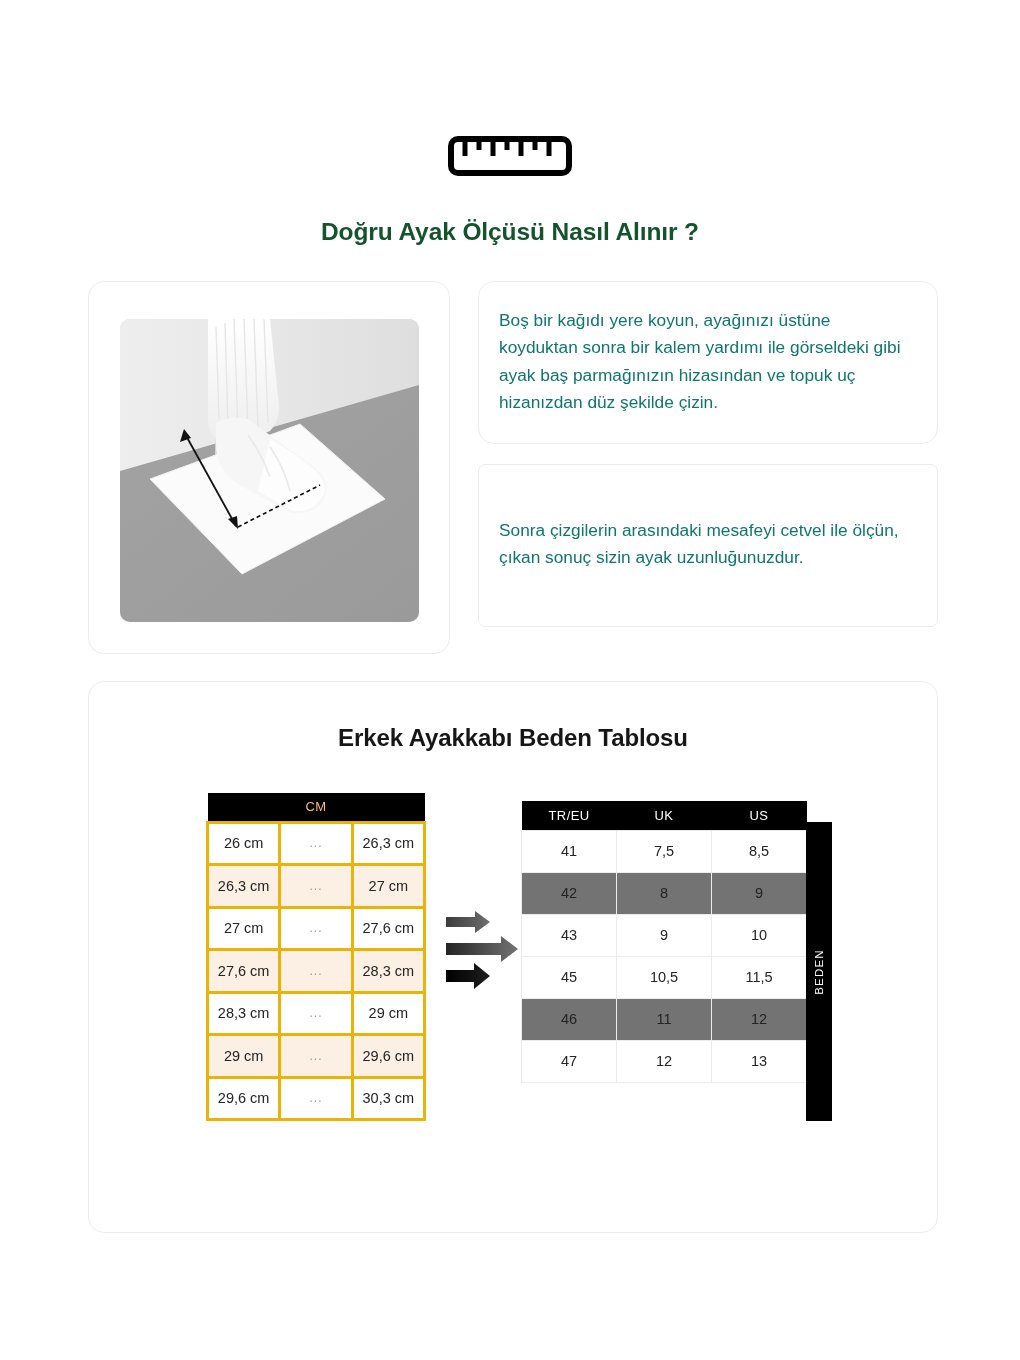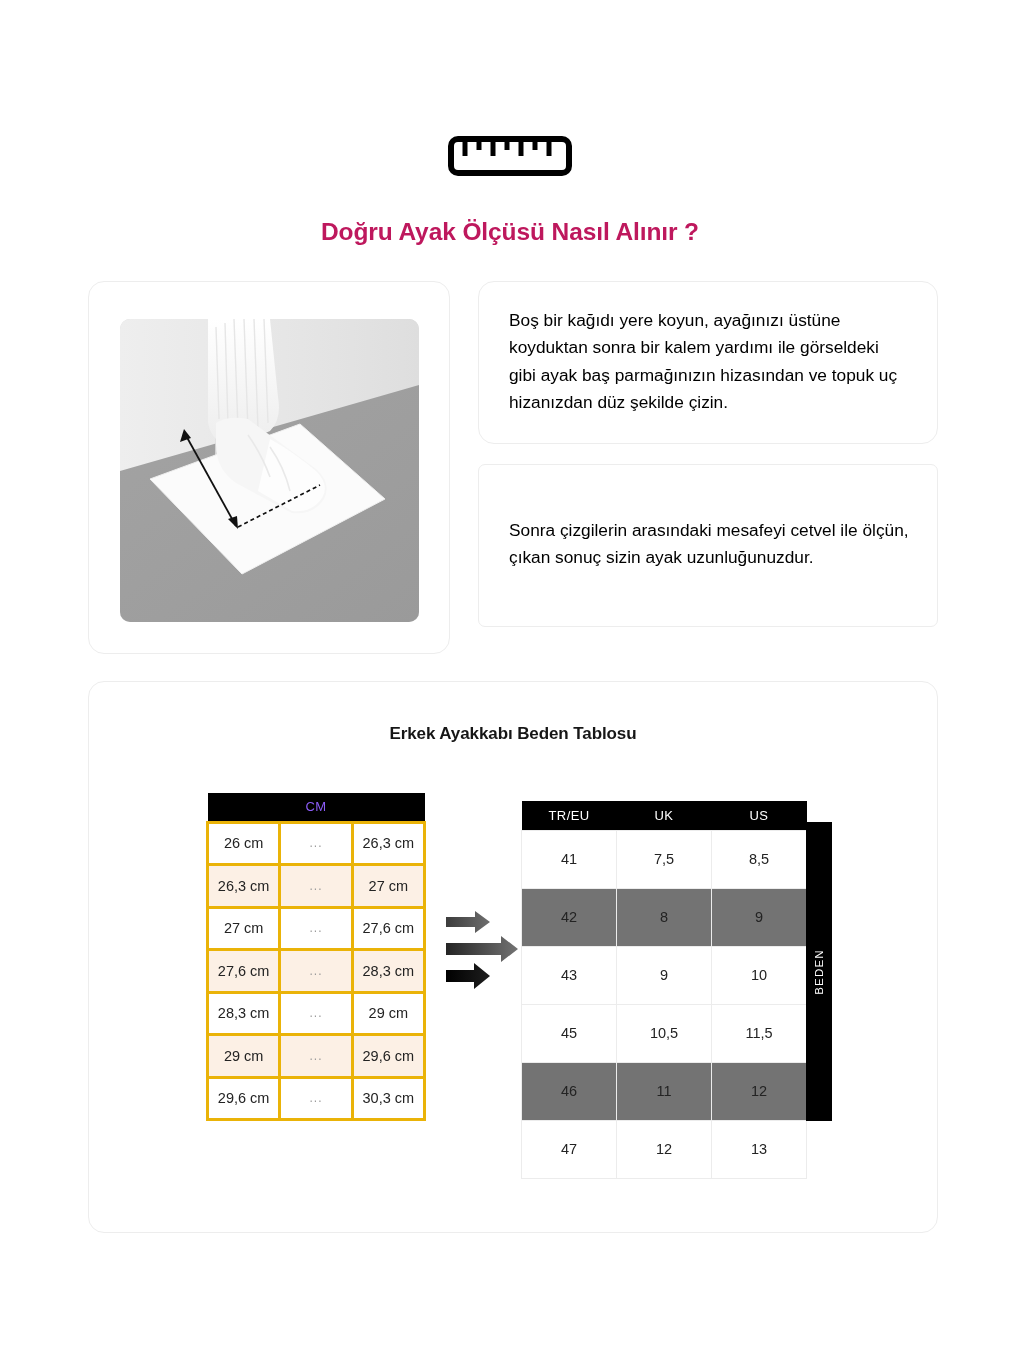--- a/index.html
+++ b/index.html
@@ -29,21 +29,21 @@
   .ruler-svg { display: block; }
 
   .page-title {
     position: absolute;
     left: 0; right: 0;
     top: 218px;
     text-align: center;
     font-size: 24.5px;
     font-weight: bold;
     letter-spacing: -0.1px;
-    color: #be185d;
+    color: #14532d;
   }
 
   
   .photo-card {
     position: absolute;
     left: 88px;
     top: 281px;
     width: 362px;
     height: 373px;
     background: #ffffff;
@@ -67,25 +67,25 @@
     left: 478px;
     width: 460px;
     background: #ffffff;
     border: 1px solid #ededed;
     border-radius: 16px;
   }
   .text-card.one { top: 281px; height: 163px; }
   .text-card.two { top: 464px; height: 163px; border-radius: 7px; }
   .text-card p {
     position: absolute;
-    left: 30px;
+    left: 20px;
     right: 28px;
     font-size: 17.3px;
     line-height: 1.58;
-    color: #000000;
+    color: #0f766e;
     font-weight: 400;
   }
   .text-card.one p { top: 25px; }
   .text-card.two p { top: 52px; }
 
   
   .table-card {
     position: absolute;
     left: 88px;
     top: 681px;
@@ -93,21 +93,21 @@
     height: 552px;
     background: #ffffff;
     border: 1px solid #ededed;
     border-radius: 16px;
   }
   .table-title {
     position: absolute;
     left: 0; right: 0;
     top: 42px;
     text-align: center;
-    font-size: 17px;
+    font-size: 24px;
     font-weight: bold;
     color: #161616;
     letter-spacing: -0.1px;
   }
 
   .tables-zone {
     position: absolute;
     left: 0;
     top: 111px;
     width: 850px;
@@ -118,21 +118,21 @@
   .cm-table {
     position: absolute;
     left: 117px;
     top: 0;
     width: 220px;
     border-collapse: collapse;
     table-layout: fixed;
   }
   .cm-table th {
     background: #000000;
-    color: #8b5cf6;
+    color: #fdba74;
     font-size: 13px;
     font-weight: normal;
     height: 29px;
     text-align: center;
     letter-spacing: 0.4px;
   }
   .cm-table td {
     height: 42.5px;
     font-size: 14.5px;
     color: #232323;
@@ -176,21 +176,21 @@
     background: #000000;
     color: #ffffff;
     font-size: 13px;
     font-weight: normal;
     height: 29px;
     text-align: center;
     letter-spacing: 0.4px;
     width: 95px;
   }
   .size-table td {
-    height: 58px;
+    height: 42px;
     font-size: 14.5px;
     color: #232323;
     text-align: center;
     border: 1px solid #ececec;
     background: #ffffff;
     width: 95px;
   }
   .size-table tr.alt td { background: #737373; }
 
   .beden-bar {

